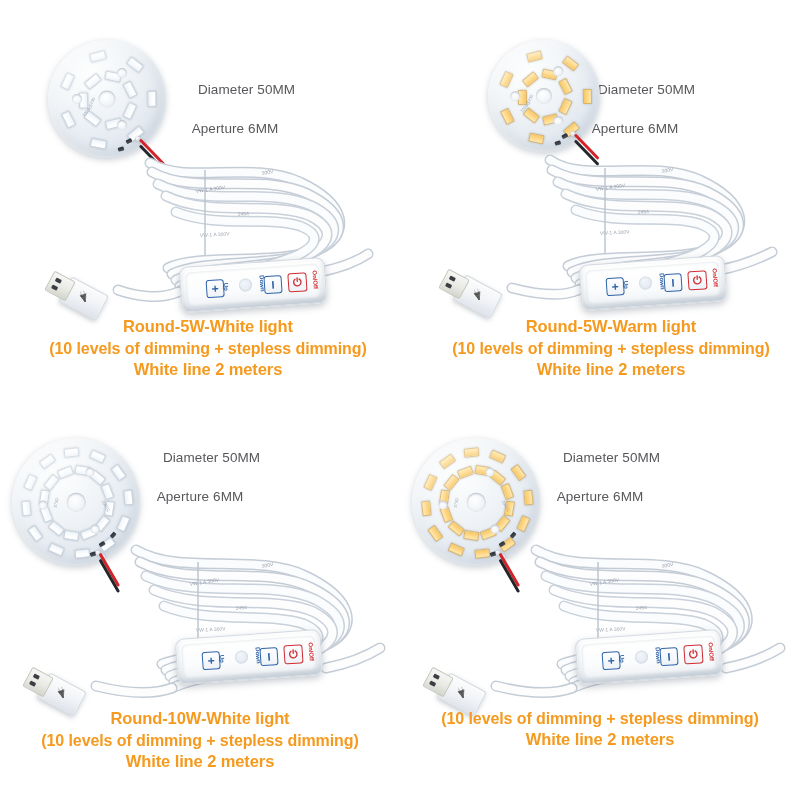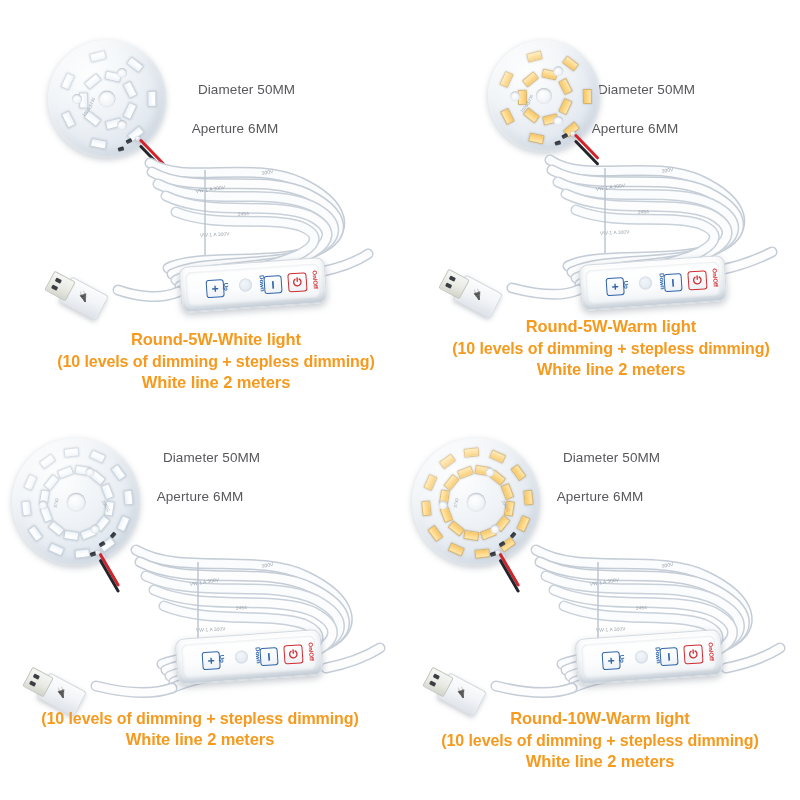--- a/index.html
+++ b/index.html
@@ -274,21 +274,21 @@
     <div class="usb" style="left:56px;top:268px;transform:rotate(28deg);">
       <div class="shell" style="left:18px;top:0px;width:40px;height:26px;">
         <div class="logo" style="left:13px;top:6px;">🔌</div>
       </div>
       <div class="tip" style="left:0px;top:3px;width:22px;height:20px;">
         <div class="slot" style="left:4px;top:4px;width:6px;height:4px;"></div>
         <div class="slot" style="left:4px;top:12px;width:6px;height:4px;"></div>
       </div>
     </div>
 
-    <div class="caption" style="left:16px;top:316px;margin-top:13px;">
+    <div class="caption" style="left:8px;top:316px;">
       <span class="line">Round-5W-White light</span>
       <span class="line mid">(10 levels of dimming + stepless dimming)</span>
       <span class="line">White line 2 meters</span>
     </div>
   </div>
 
   <div class="panel p-tr">
 
     <div class="spec" style="left:160px;top:60px;width:150px;">
       <span>Diameter 50MM</span>
@@ -476,20 +476,21 @@
       <div class="shell" style="left:18px;top:0px;width:40px;height:26px;">
         <div class="logo" style="left:13px;top:6px;">🔌</div>
       </div>
       <div class="tip" style="left:0px;top:3px;width:22px;height:20px;">
         <div class="slot" style="left:4px;top:4px;width:6px;height:4px;"></div>
         <div class="slot" style="left:4px;top:12px;width:6px;height:4px;"></div>
       </div>
     </div>
 
     <div class="caption" style="left:0;top:308px;">
+      <span class="line">Round-10W-White light</span>
       <span class="line mid">(10 levels of dimming + stepless dimming)</span>
       <span class="line">White line 2 meters</span>
     </div>
   </div>
 
   <div class="panel p-br">
 
     <div class="spec" style="left:120px;top:28px;width:160px;">
       <span>Diameter 50MM</span>
       <span class="l2">Aperture 6MM</span>
@@ -581,19 +582,18 @@
       <div class="shell" style="left:18px;top:0px;width:40px;height:26px;">
         <div class="logo" style="left:13px;top:6px;">🔌</div>
       </div>
       <div class="tip" style="left:0px;top:3px;width:22px;height:20px;">
         <div class="slot" style="left:4px;top:4px;width:6px;height:4px;"></div>
         <div class="slot" style="left:4px;top:12px;width:6px;height:4px;"></div>
       </div>
     </div>
 
     <div class="caption" style="left:0;top:308px;">
-      <span class="line">Round-10W-Warm light</span>
       <span class="line mid">(10 levels of dimming + stepless dimming)</span>
       <span class="line">White line 2 meters</span>
     </div>
   </div>
 
 </div>
 
 </body></html>

